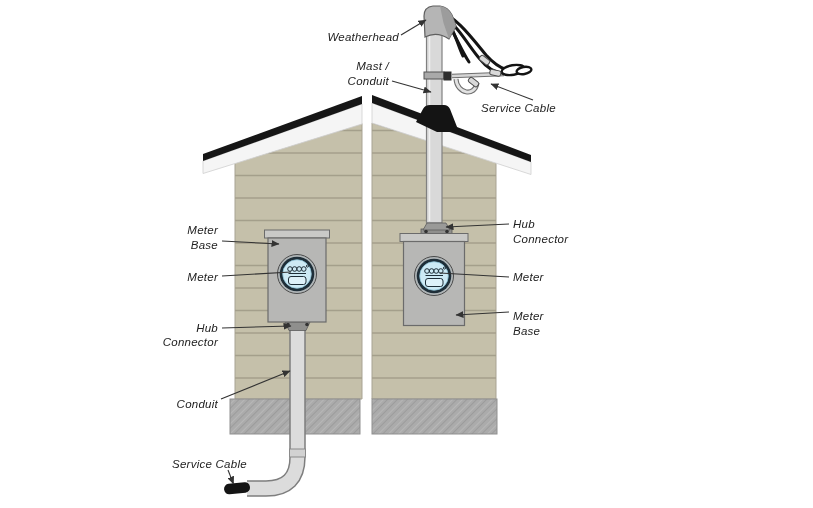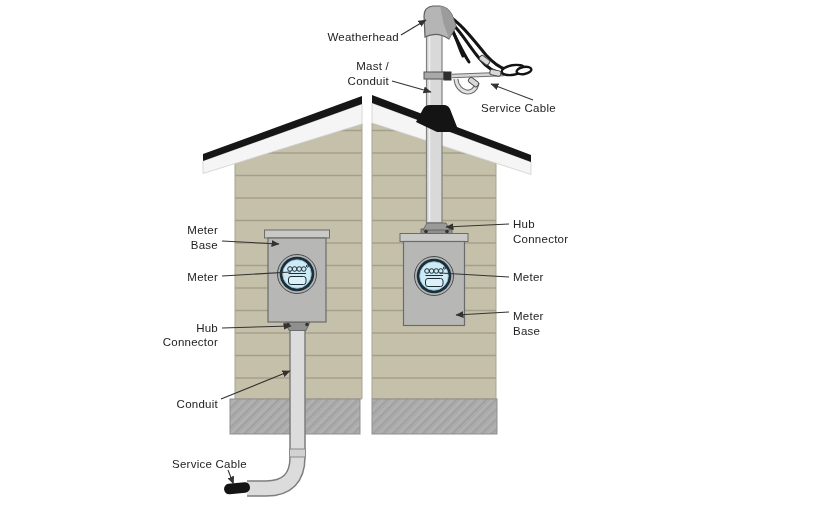--- a/index.html
+++ b/index.html
@@ -1,17 +1,17 @@
 <!DOCTYPE html>
 <html><head>
 <meta charset="utf-8">
 <style>
   html,body{margin:0;padding:0;background:#ffffff;}
   .stage{position:relative;width:813px;height:508px;background:#fff;overflow:hidden;
-         font-family:"Liberation Sans",sans-serif;}
+         font-family:"Liberation Sans",sans-serif;font-style:italic;}
   svg{display:block}
   text{font-family:"Liberation Sans",sans-serif;font-size:11.5px;fill:#222;letter-spacing:.25px;}
 </style>
 </head>
 <body>
 
 <div class="stage">
 <svg width="813" height="508" viewBox="0 0 813 508" xmlns="http://www.w3.org/2000/svg">
   <defs>
     <marker id="arrow" markerWidth="9" markerHeight="7" refX="7.5" refY="3.5" orient="auto" markerUnits="userSpaceOnUse">

